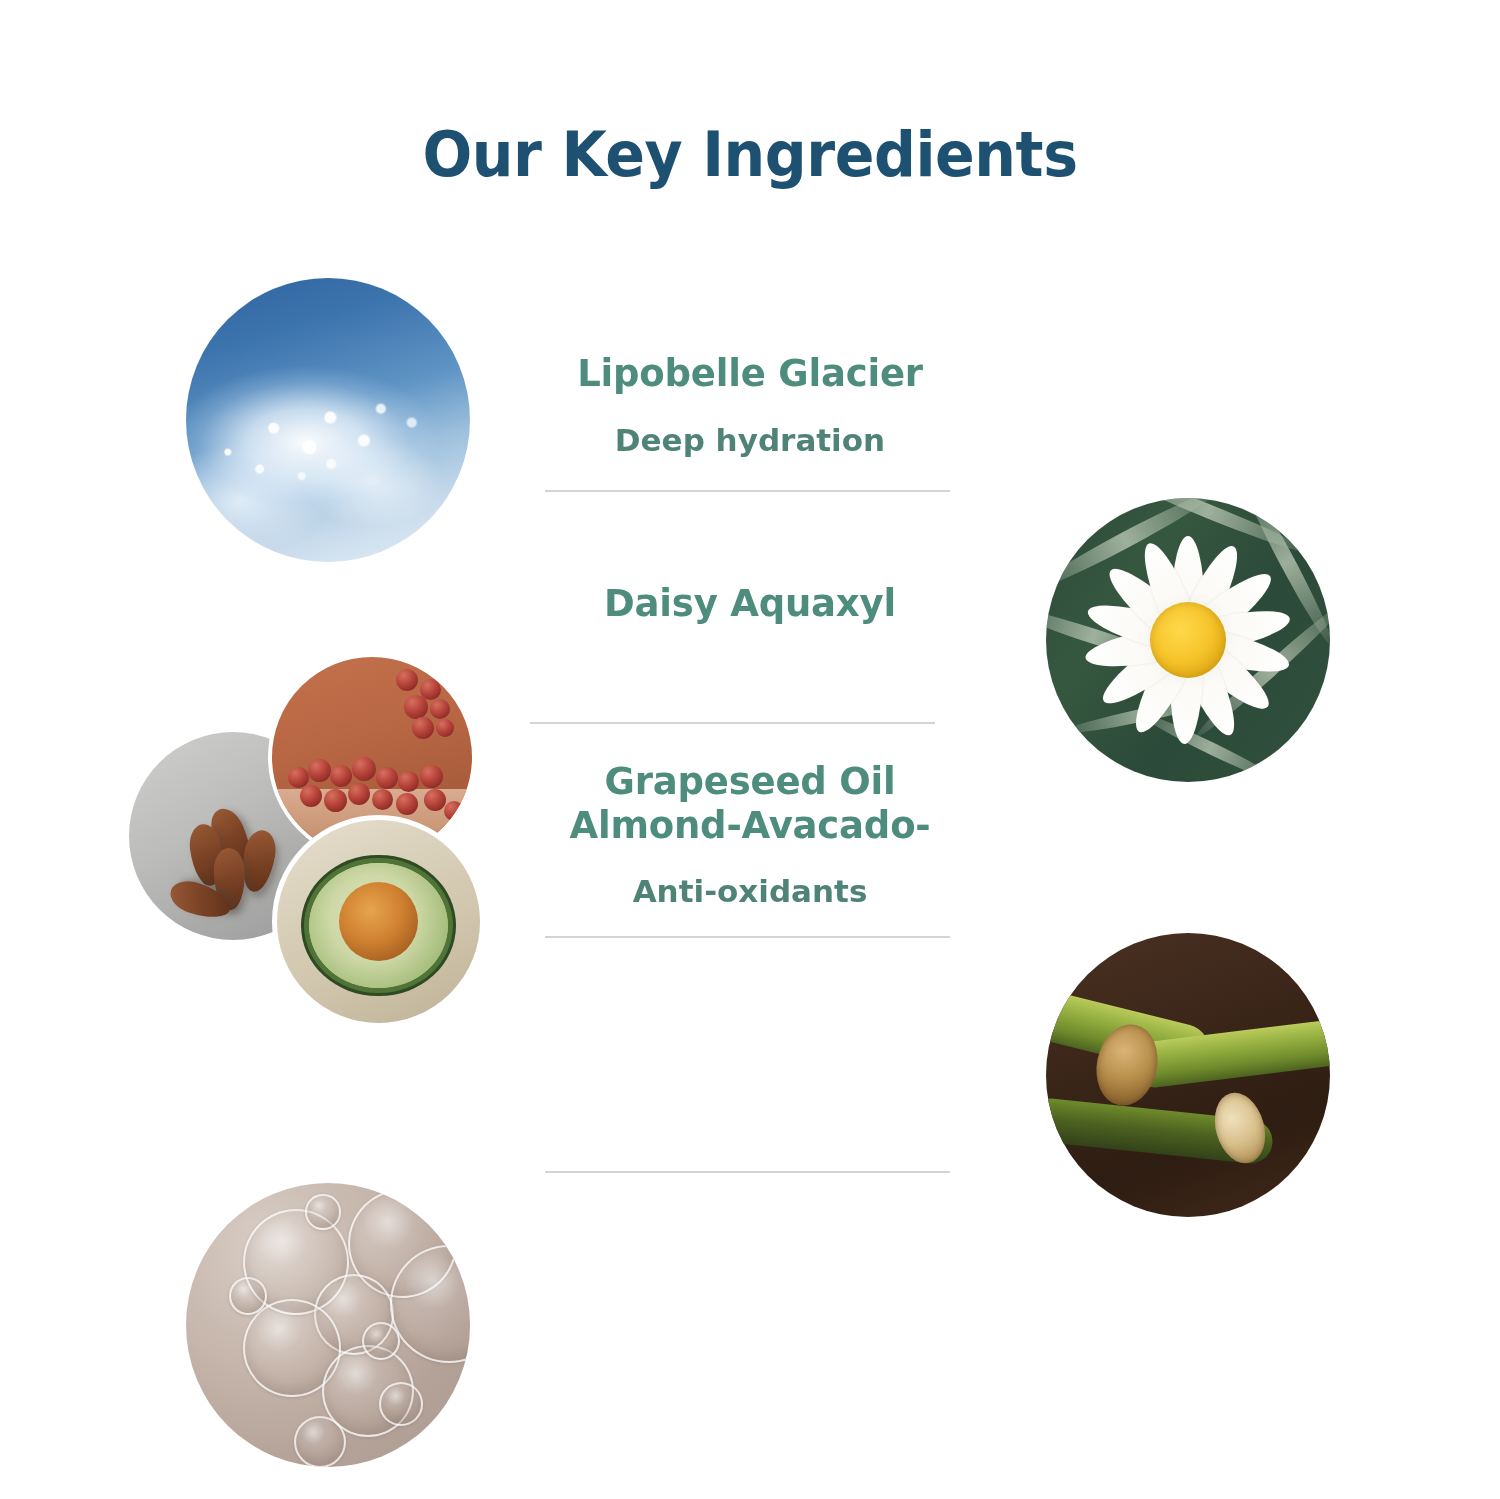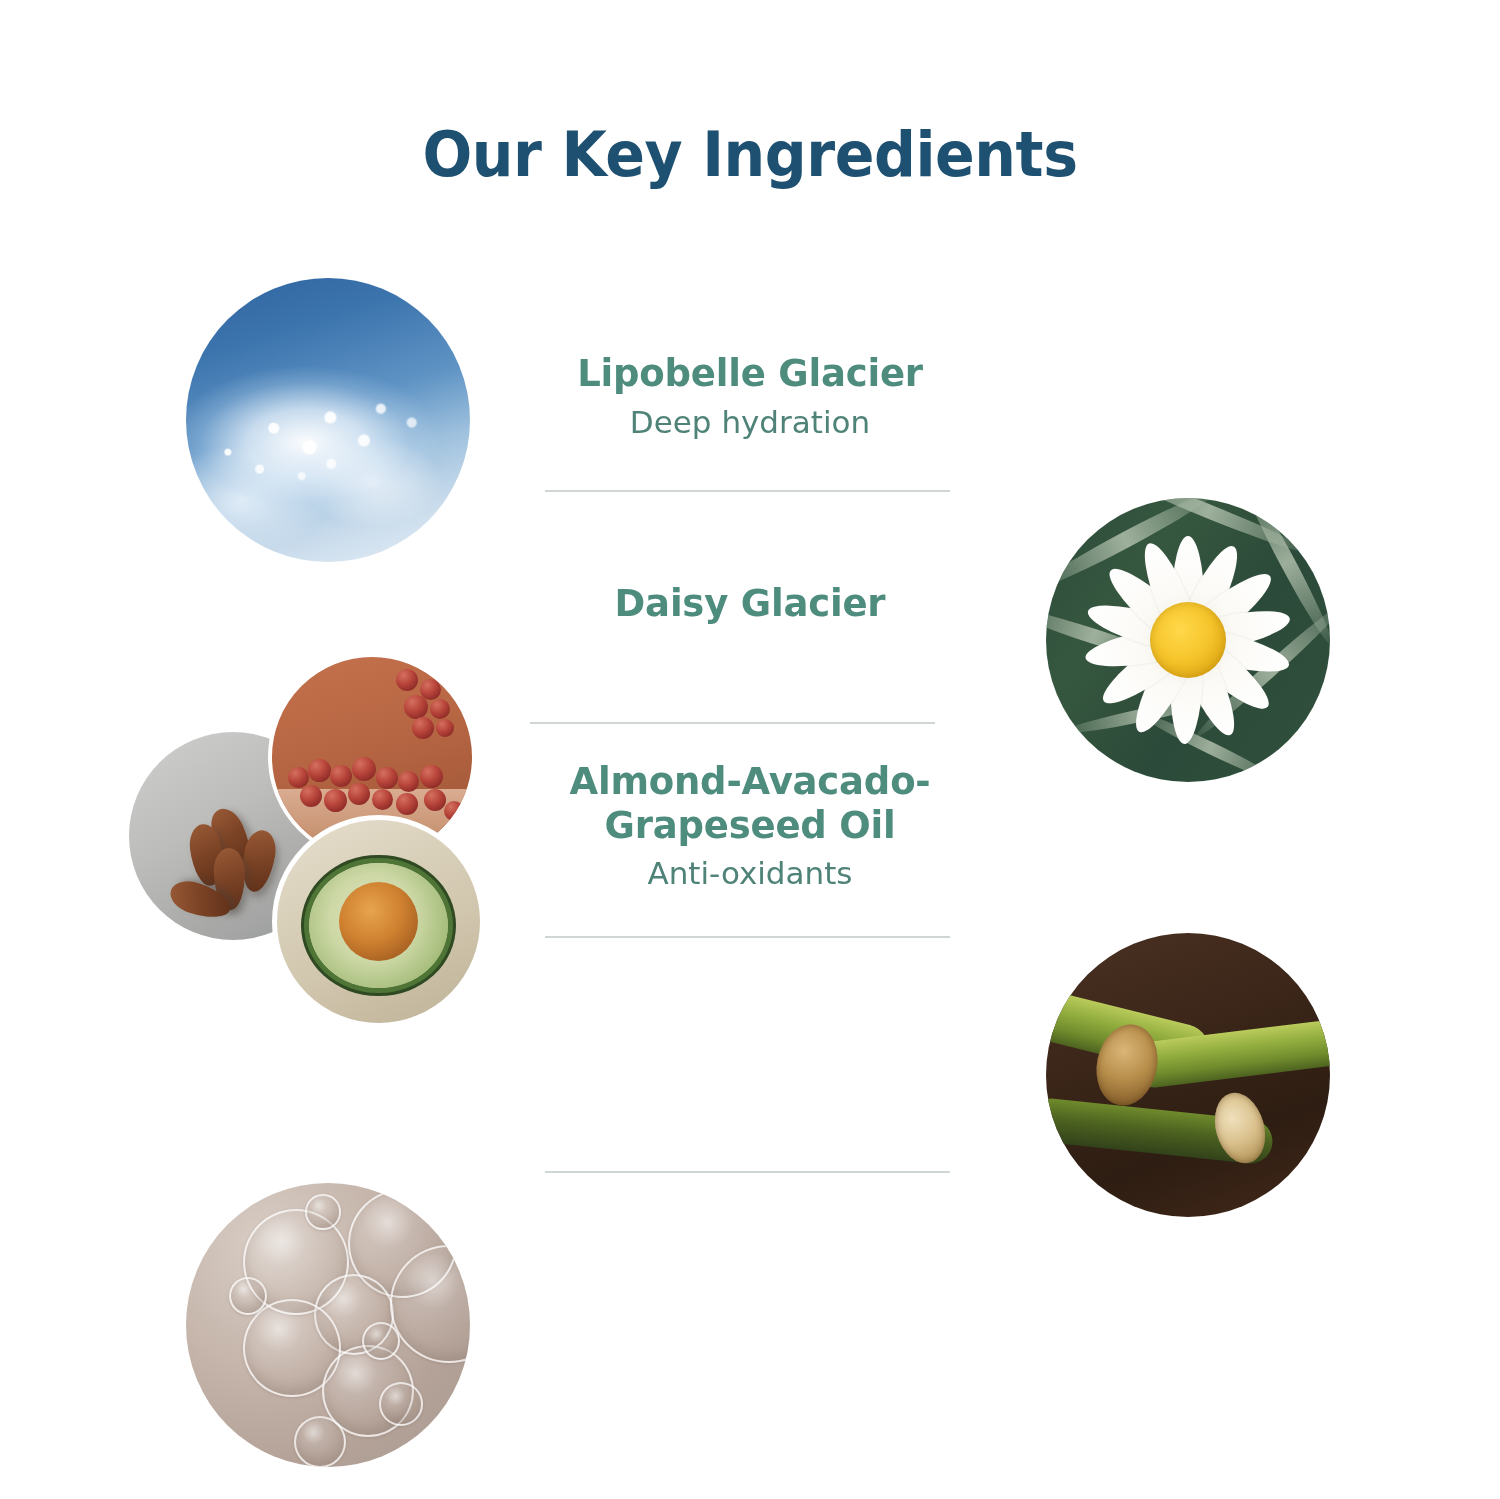--- a/index.html
+++ b/index.html
@@ -46,24 +46,24 @@
   }
   .entry .name {
     font-size: 37px;
     font-weight: 700;
     color: #4e8c7e;
     line-height: 1.18;
     letter-spacing: -0.2px;
   }
   .entry .desc {
     font-size: 31px;
-    font-weight: 400;
+    font-weight: 700;
     color: #4f8378;
     line-height: 1.3;
-    margin-top: 6px;
+    margin-top: 24px;
   }
 
   .divider {
     position: absolute;
     height: 2px;
     background: #cfd6d5;
   }
 
   
   .photo {
@@ -374,27 +374,27 @@
 
   <div class="text-col">
 
     <div class="entry" style="top:352px;">
       <div class="name">Lipobelle Glacier</div>
       <div class="desc">Deep hydration</div>
     </div>
     <div class="divider" style="left:50px;top:490px;width:405px;"></div>
 
     <div class="entry" style="top:582px;">
-      <div class="name">Daisy Glacier</div>
+      <div class="name">Daisy Aquaxyl</div>
     </div>
     <div class="divider" style="left:35px;top:722px;width:405px;"></div>
 
     <div class="entry" style="top:760px;">
+      <div class="name">Grapeseed Oil</div>
       <div class="name">Almond-Avacado-</div>
-      <div class="name">Grapeseed Oil</div>
       <div class="desc">Anti-oxidants</div>
     </div>
     <div class="divider" style="left:50px;top:936px;width:405px;"></div>
 
     <div class="divider" style="left:50px;top:1171px;width:405px;"></div>
 
 
   </div>
 
 </div>

